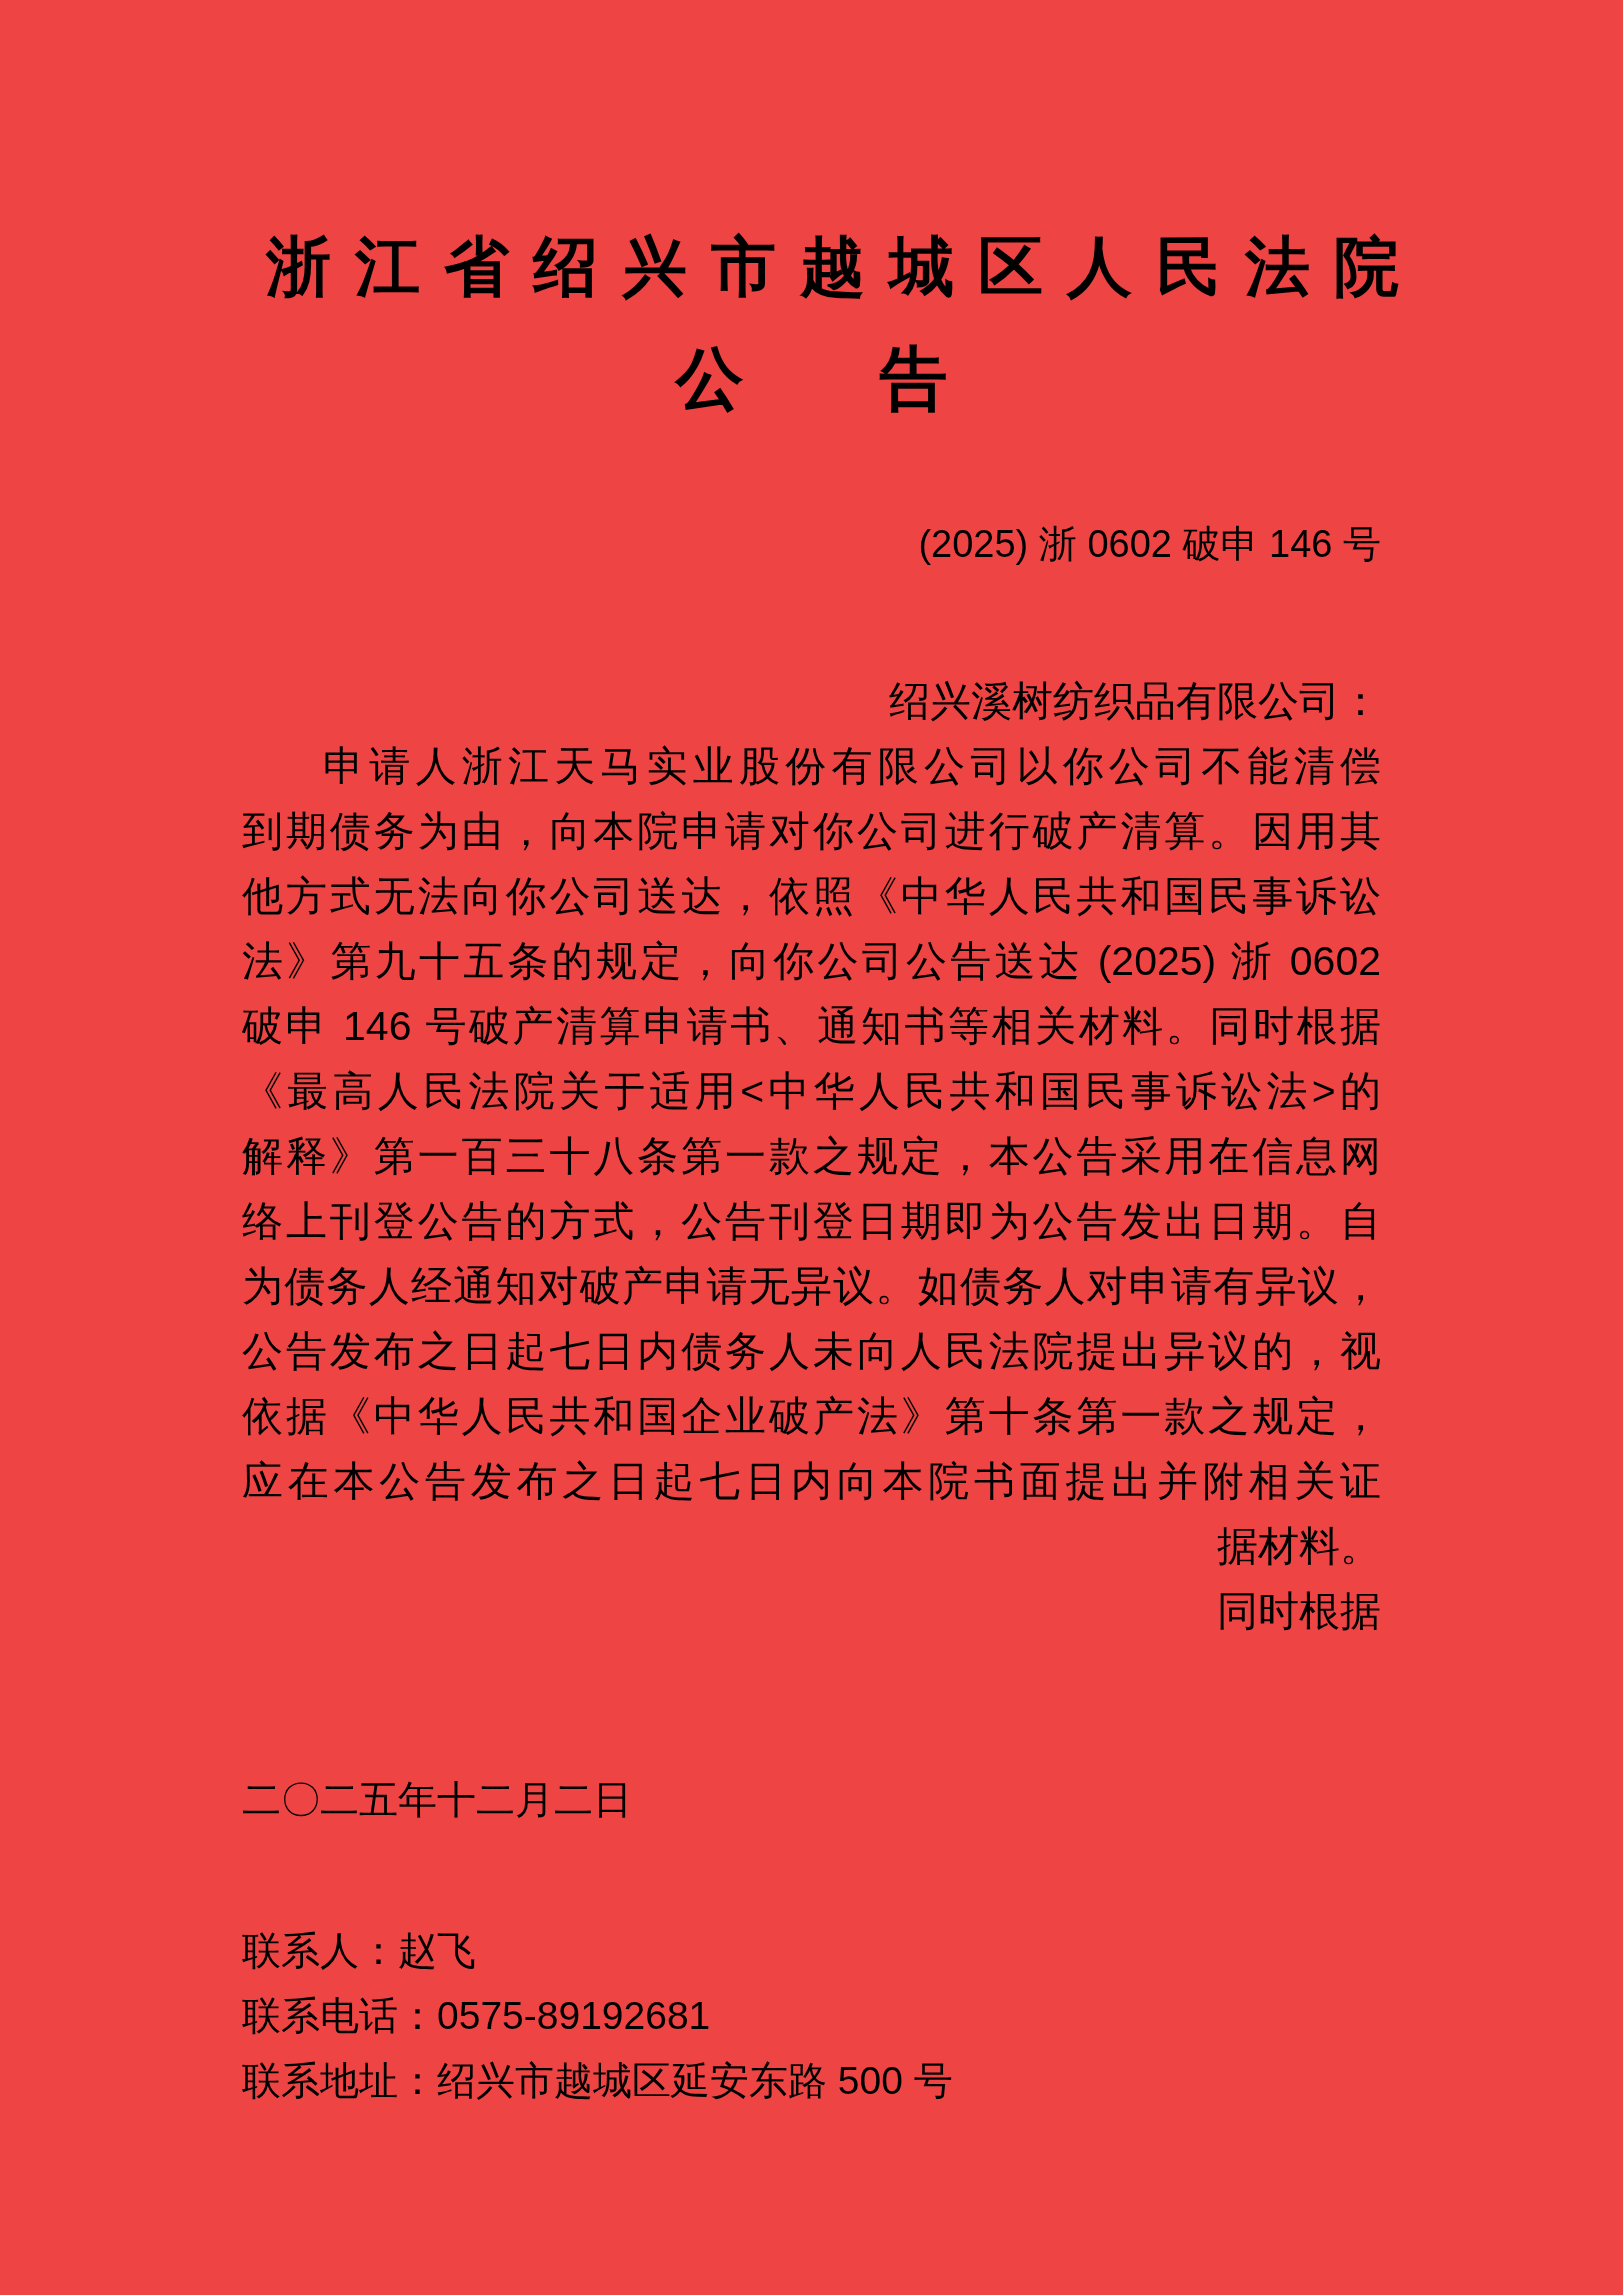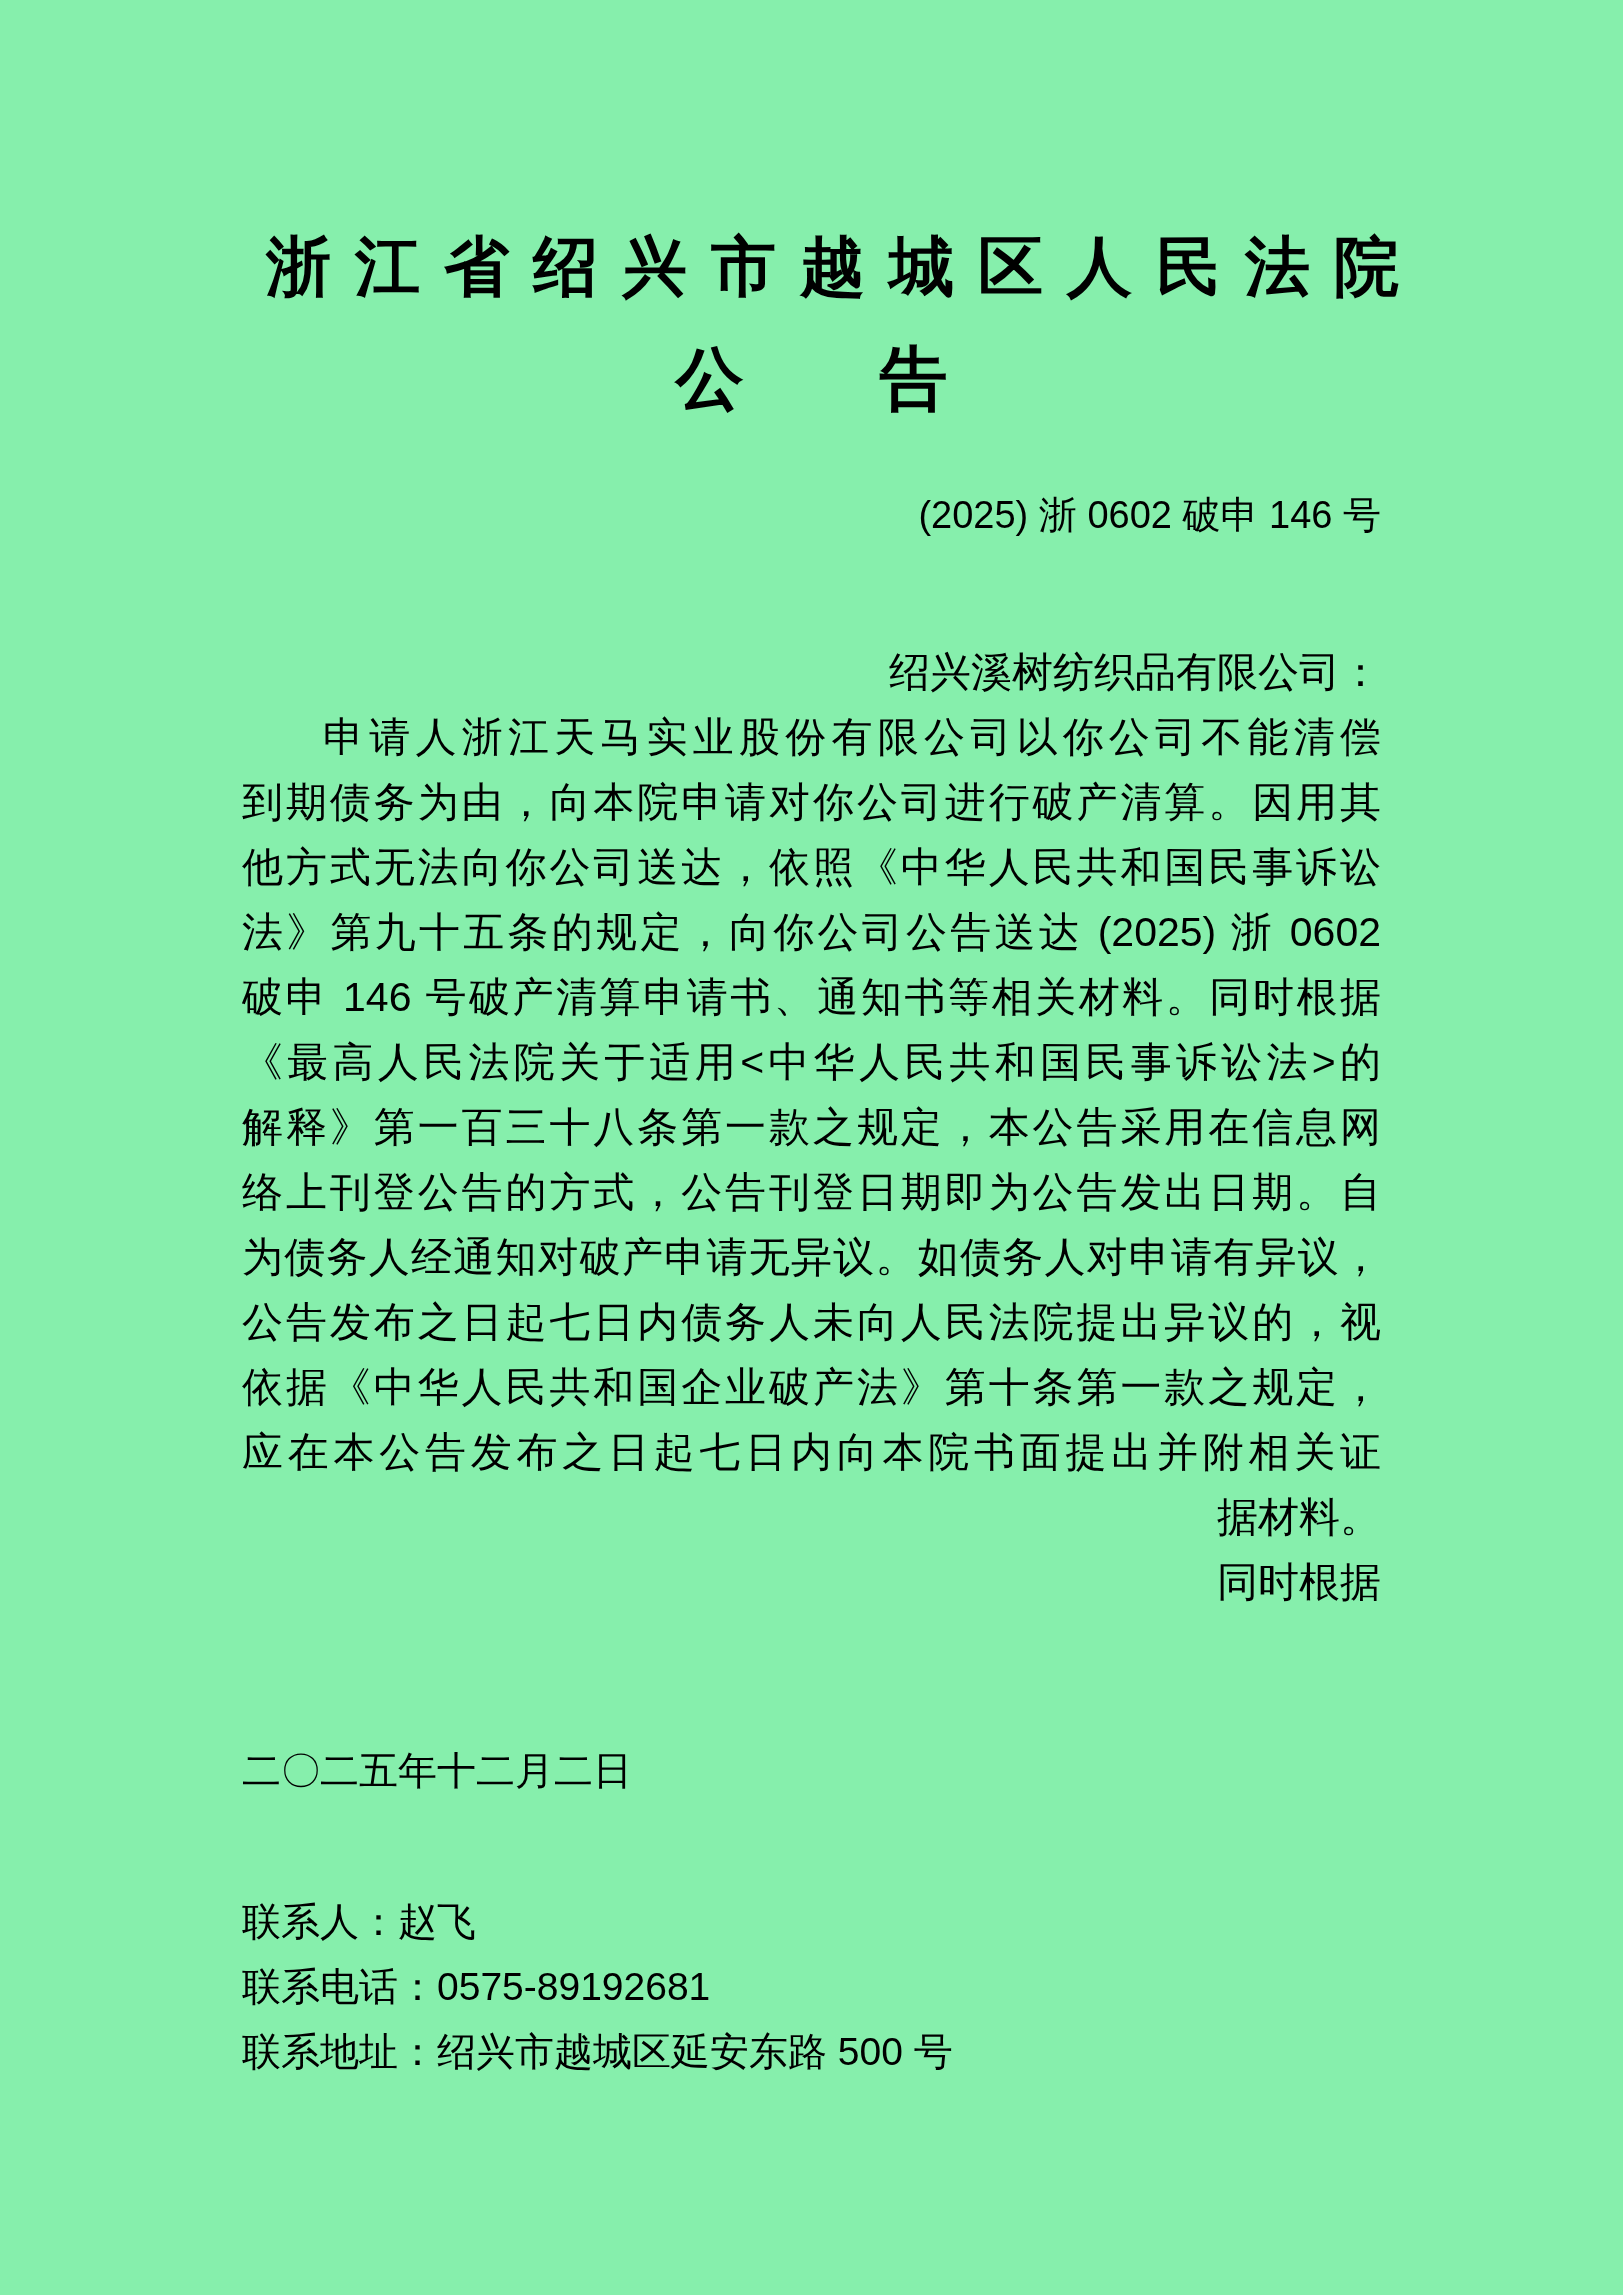--- a/index.html
+++ b/index.html
@@ -4,21 +4,21 @@
 <style>
   html, body {
     margin: 0;
     padding: 0;
     background: #ffffff;
   }
   .page {
     position: relative;
     width: 1623px;
     height: 2295px;
-    background: #86efac;
+    background: #ef4444;
     color: #000000;
     font-family: "Liberation Sans", sans-serif;
     overflow: hidden;
   }
   .content {
     padding: 234px 242px 0 242px;
     box-sizing: border-box;
   }
   .court-name {
     font-weight: bold;
@@ -32,21 +32,21 @@
   .doc-title {
     font-weight: bold;
     font-size: 68px;
     line-height: 68px;
     margin-top: 45px;
     text-align: center;
   }
   .case-number {
     font-size: 38px;
     line-height: 39px;
-    margin-top: 84px;
+    margin-top: 113px;
     text-align: right;
   }
   .body-text {
     margin-top: 105px;
     font-size: 41px;
     line-height: 65px;
   }
   .line {
     text-align: right;
   }

